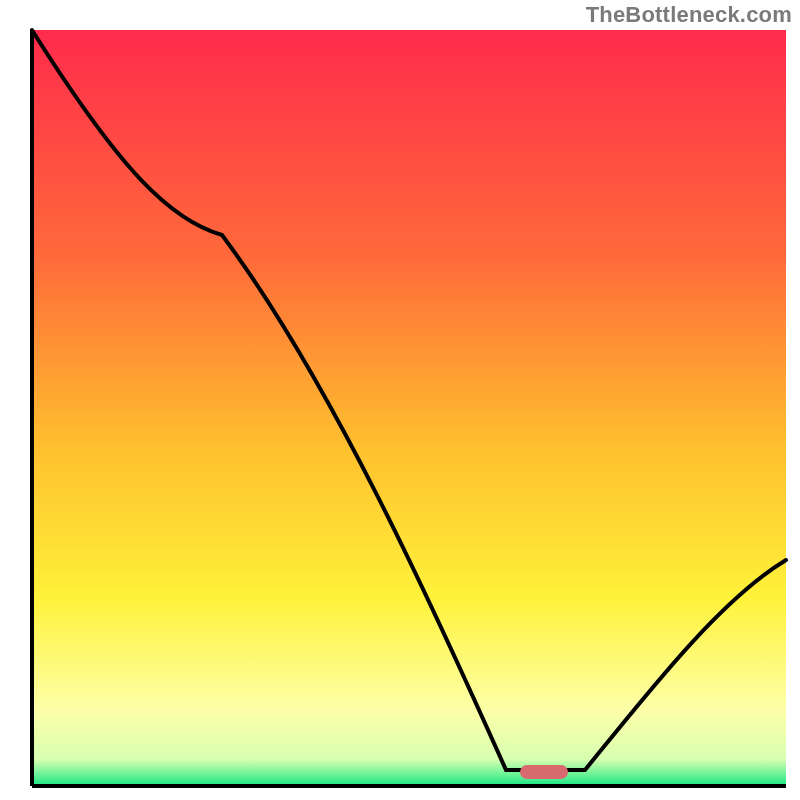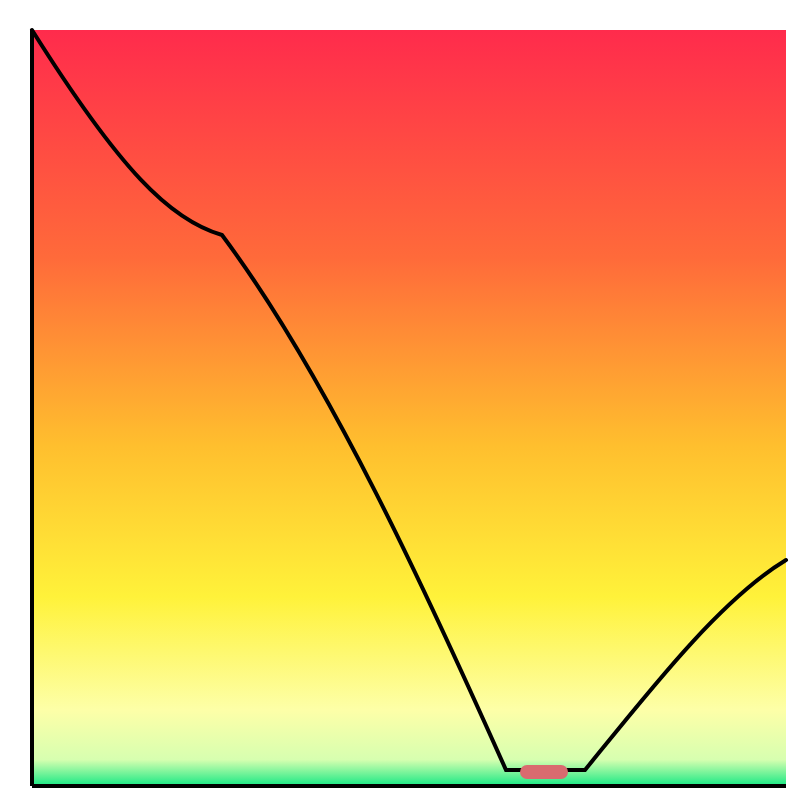--- a/index.html
+++ b/index.html
@@ -29,20 +29,21 @@
     position: absolute;
     left: 0;
     top: 0;
   }
 </style>
 </head>
 <body>
 
 <div class="stage">
 
+  <div class="watermark">TheBottleneck.com</div>
 
   <svg class="chart" width="800" height="800" viewBox="0 0 800 800">
     <defs>
       <linearGradient id="bgGrad" x1="0" y1="0" x2="0" y2="1">
         <stop offset="0%" stop-color="#ff2b4c"></stop>
         <stop offset="30%" stop-color="#ff6a3a"></stop>
         <stop offset="55%" stop-color="#ffbf2e"></stop>
         <stop offset="75%" stop-color="#fff23a"></stop>
         <stop offset="90%" stop-color="#fdffa8"></stop>
         <stop offset="96.5%" stop-color="#d7ffb0"></stop>

